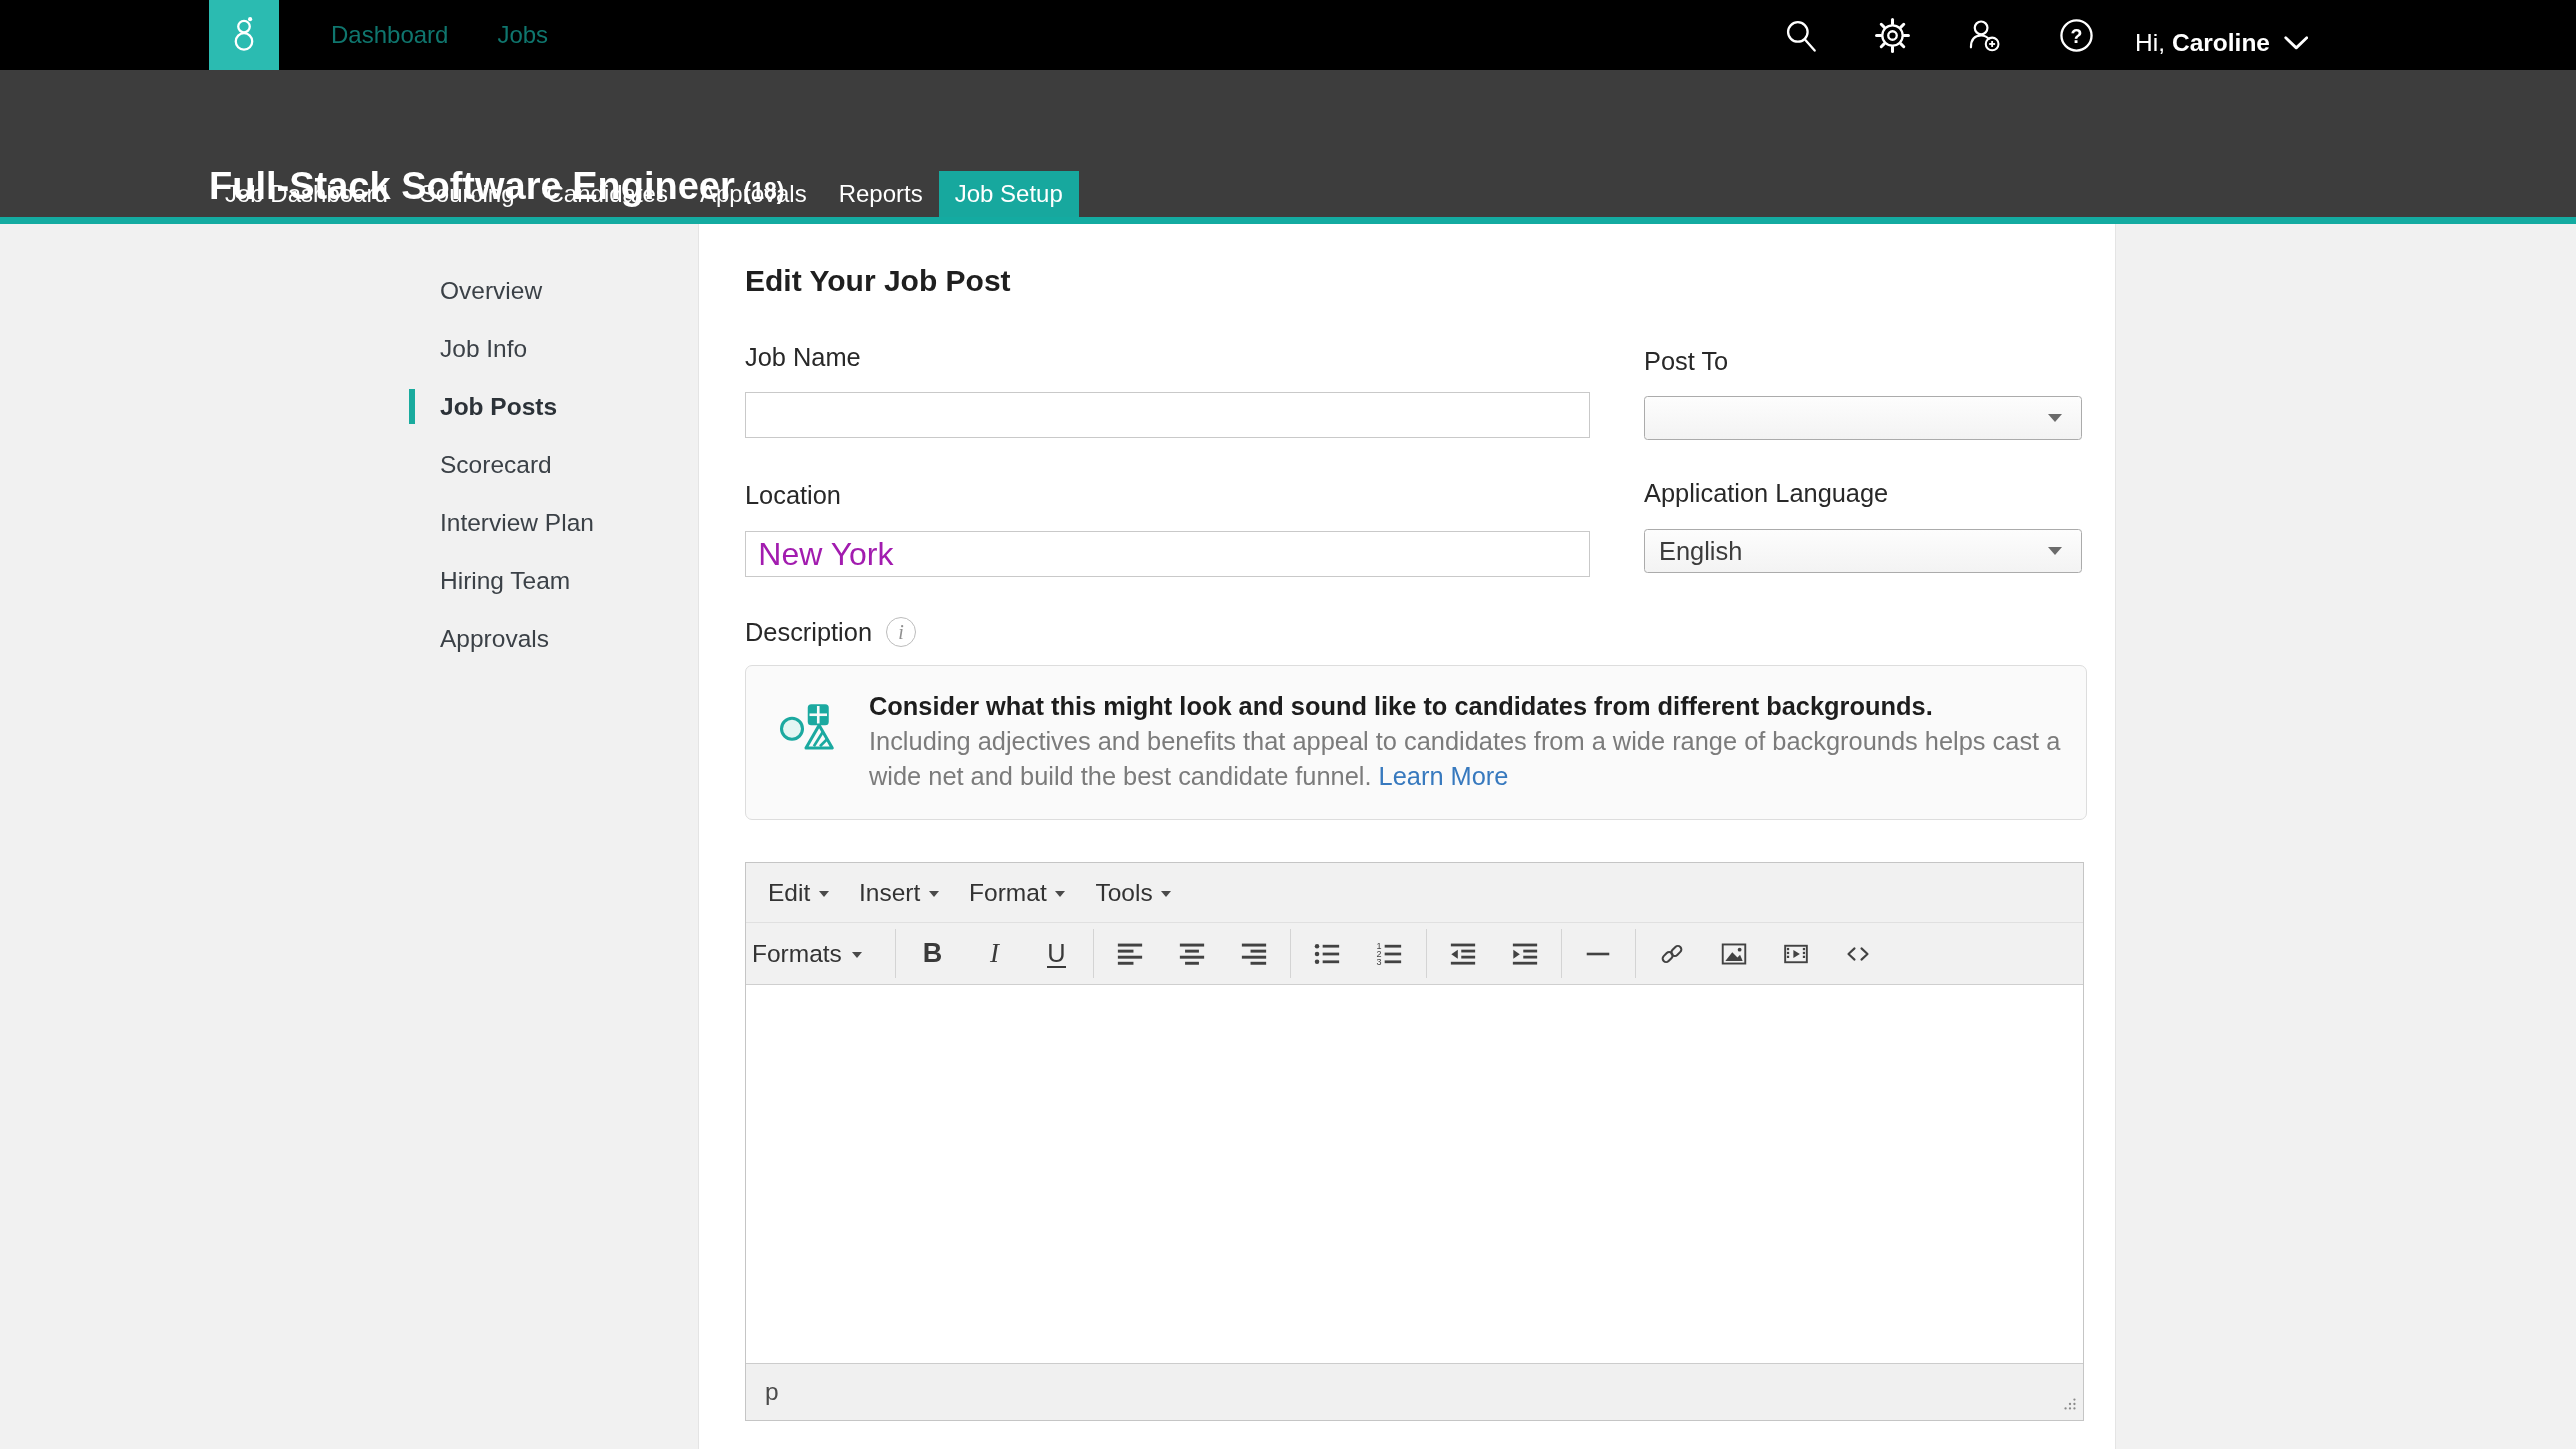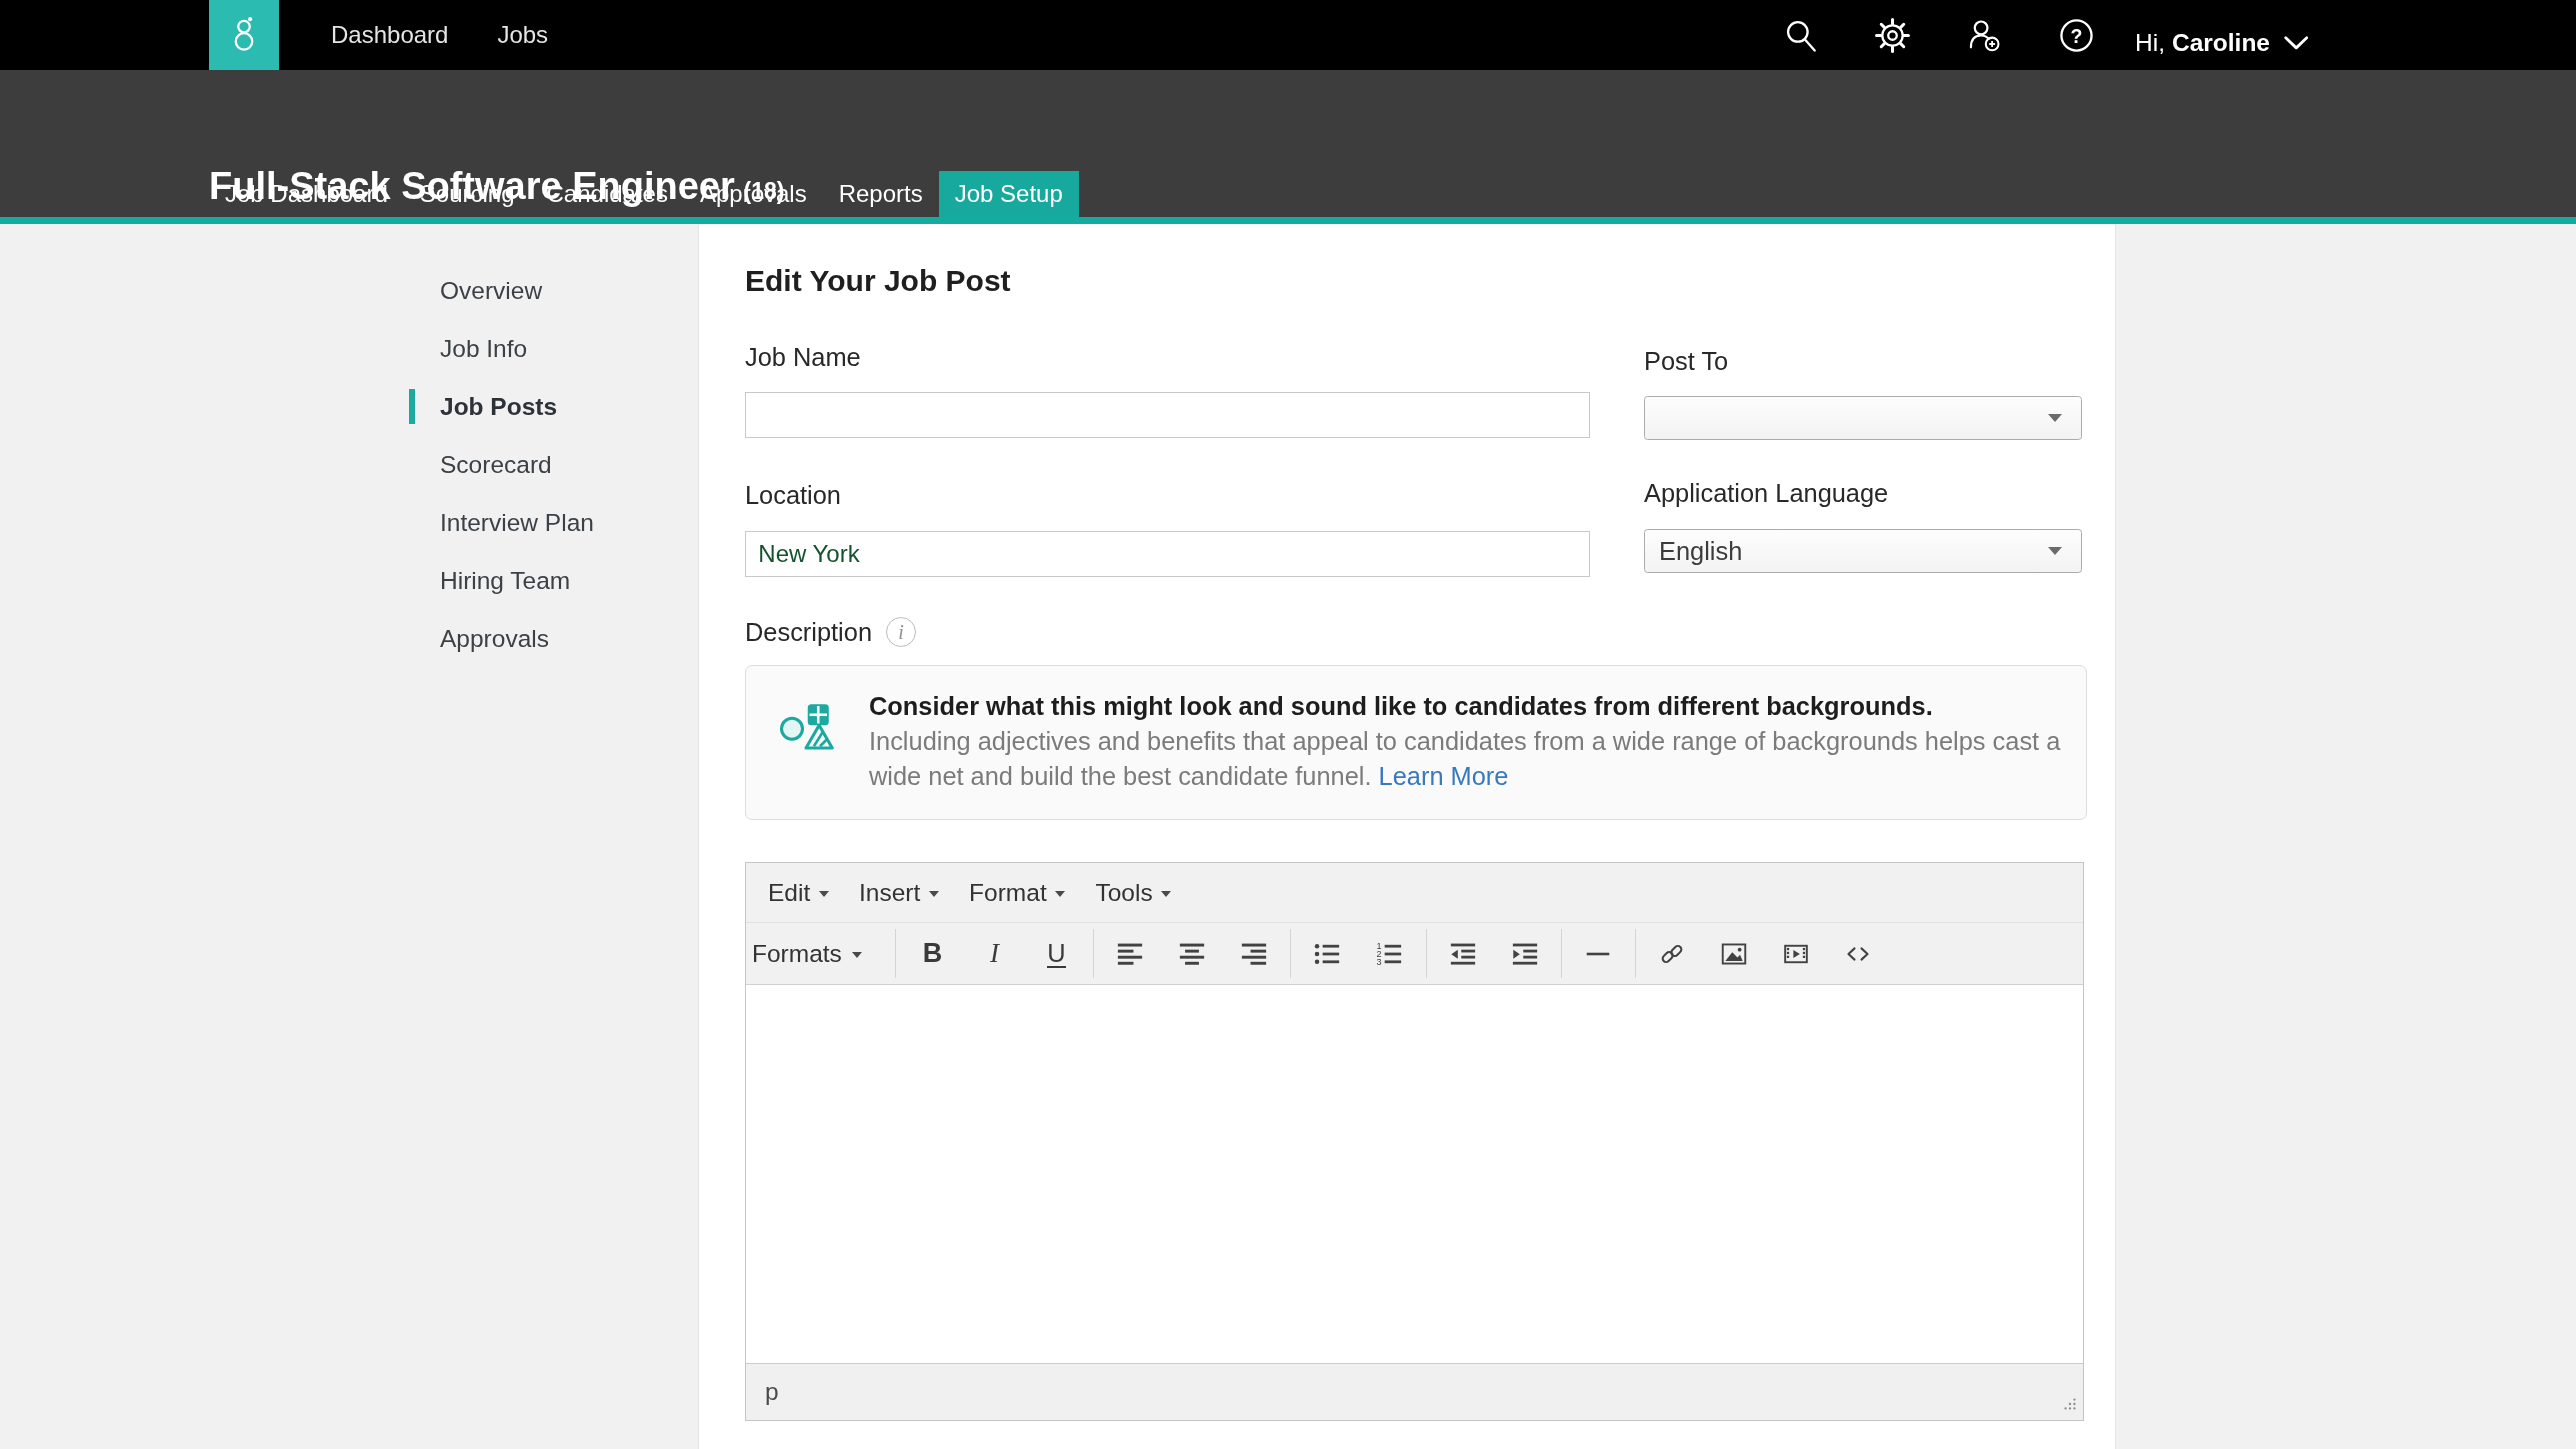--- a/index.html
+++ b/index.html
@@ -4,21 +4,21 @@
 <style>
   html,body{margin:0;padding:0;width:2576px;height:1449px;overflow:hidden;
     font-family:"Liberation Sans",sans-serif;background:#f1f1f1;}
   #app{position:relative;width:2576px;height:1449px;}
 
   
   .topbar{position:absolute;left:0;top:0;width:2576px;height:70px;background:#000;}
   .logo{position:absolute;left:209px;top:0;width:70px;height:70px;background:#2bbbb1;
     display:flex;align-items:center;justify-content:center;}
   .topnav{position:absolute;left:331px;top:0;height:70px;display:flex;gap:49px;align-items:center;}
-  .topnav .navitem{color:#e5e5e5;font-size:24px;cursor:pointer;}
+  .topnav .navitem{color:#0f766e;font-size:24px;cursor:pointer;}
   .topicons{position:absolute;left:1781px;top:0;height:70px;display:flex;gap:53px;align-items:center;}
   .topicons .tico{width:39px;height:39px;display:flex;align-items:center;justify-content:center;cursor:pointer;}
   .greeting{position:absolute;left:2135px;top:0;height:86px;display:flex;align-items:center;color:#fff;font-size:24.5px;cursor:pointer;}
   .greeting .gname{font-weight:bold;margin-left:7px;}
   .greeting svg{margin-left:14px;}
 
   
   .jobheader{position:absolute;left:0;top:70px;width:2576px;height:147px;background:#3d3d3d;}
   .jobtitle{position:absolute;left:209px;top:88px;color:#fff;font-size:38px;font-weight:bold;line-height:57px;white-space:nowrap;}
   .jobcount{font-size:23px;font-weight:bold;margin-left:8.8px;}
@@ -40,21 +40,21 @@
   .snav li.active{font-weight:bold;color:#2c3238;}
   .snav li.active::before{content:"";position:absolute;left:0;top:11.4px;width:6.1px;height:35px;background:#1aab9e;}
 
   .whitecol{position:absolute;left:690px;top:0;width:1418px;height:1225px;background:#fff;
     border-left:0.9px solid #e4e4e4;border-right:0.9px solid #e4e4e4;box-sizing:border-box;}
 
   .pagehead{position:absolute;left:46px;top:40px;font-size:30px;font-weight:bold;color:#1f1f1f;}
 
   .flabel{position:absolute;font-size:25.4px;color:#282828;}
   .tinput{position:absolute;box-sizing:border-box;border:0.9px solid #c9c9c9;background:#fff;
-    font-size:24px;color:#14532d;padding:0 12.3px;font-family:"Liberation Sans",sans-serif;outline:none;}
+    font-size:32px;color:#a21caf;padding:0 12.3px;font-family:"Liberation Sans",sans-serif;outline:none;}
   .selectbox{position:absolute;box-sizing:border-box;border:0.9px solid #ababab;border-radius:3.5px;
     background:linear-gradient(#fdfdfd,#f3f3f3);display:flex;align-items:center;cursor:pointer;gap:10px;}
   .selectbox .selval{font-size:25.4px;color:#3c3c3c;padding-left:14px;flex:1;}
   .selectbox .selcaret{width:0;height:0;border-left:7px solid transparent;border-right:7px solid transparent;
     border-top:8.8px solid #6b6b6b;margin-right:19px;}
 
   .descrow{position:absolute;left:46px;top:393px;display:flex;align-items:center;}
   .infoicon{width:30px;height:30px;box-sizing:border-box;border:1.8px solid #bcbcbc;border-radius:50%;
     margin-left:14px;display:flex;align-items:center;justify-content:center;
     font-family:"Liberation Serif",serif;font-style:italic;font-size:20px;color:#8f8f8f;cursor:pointer;}

